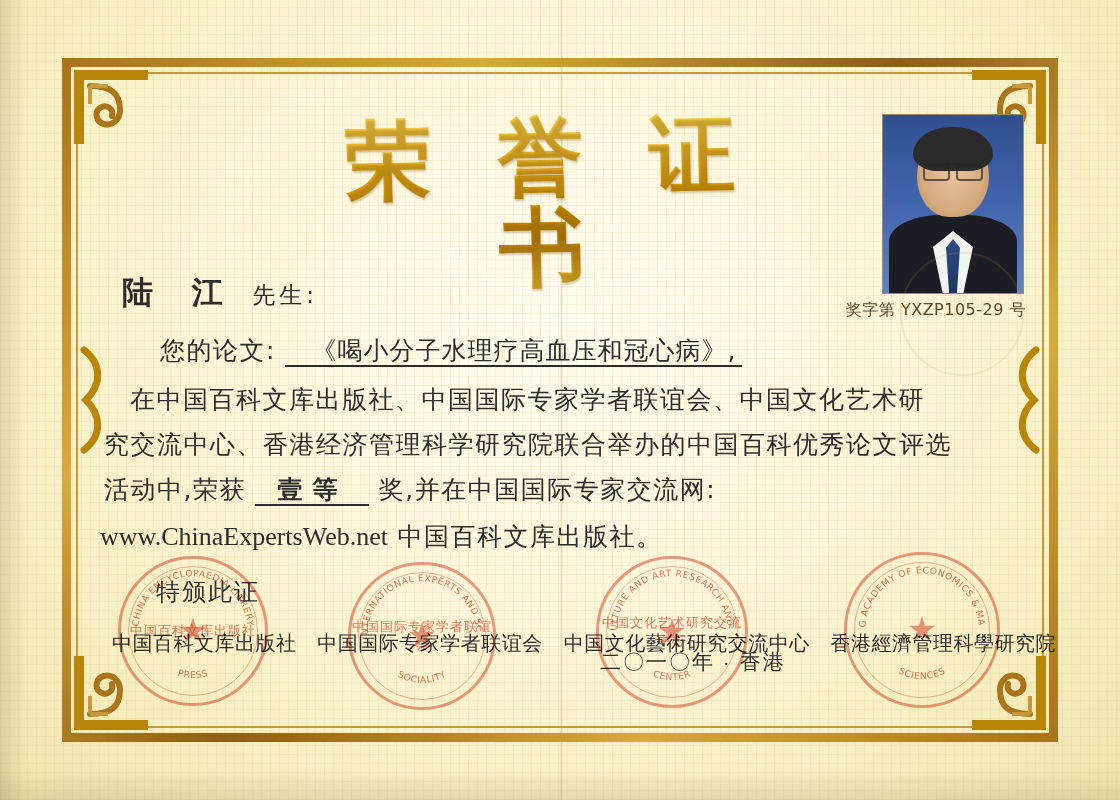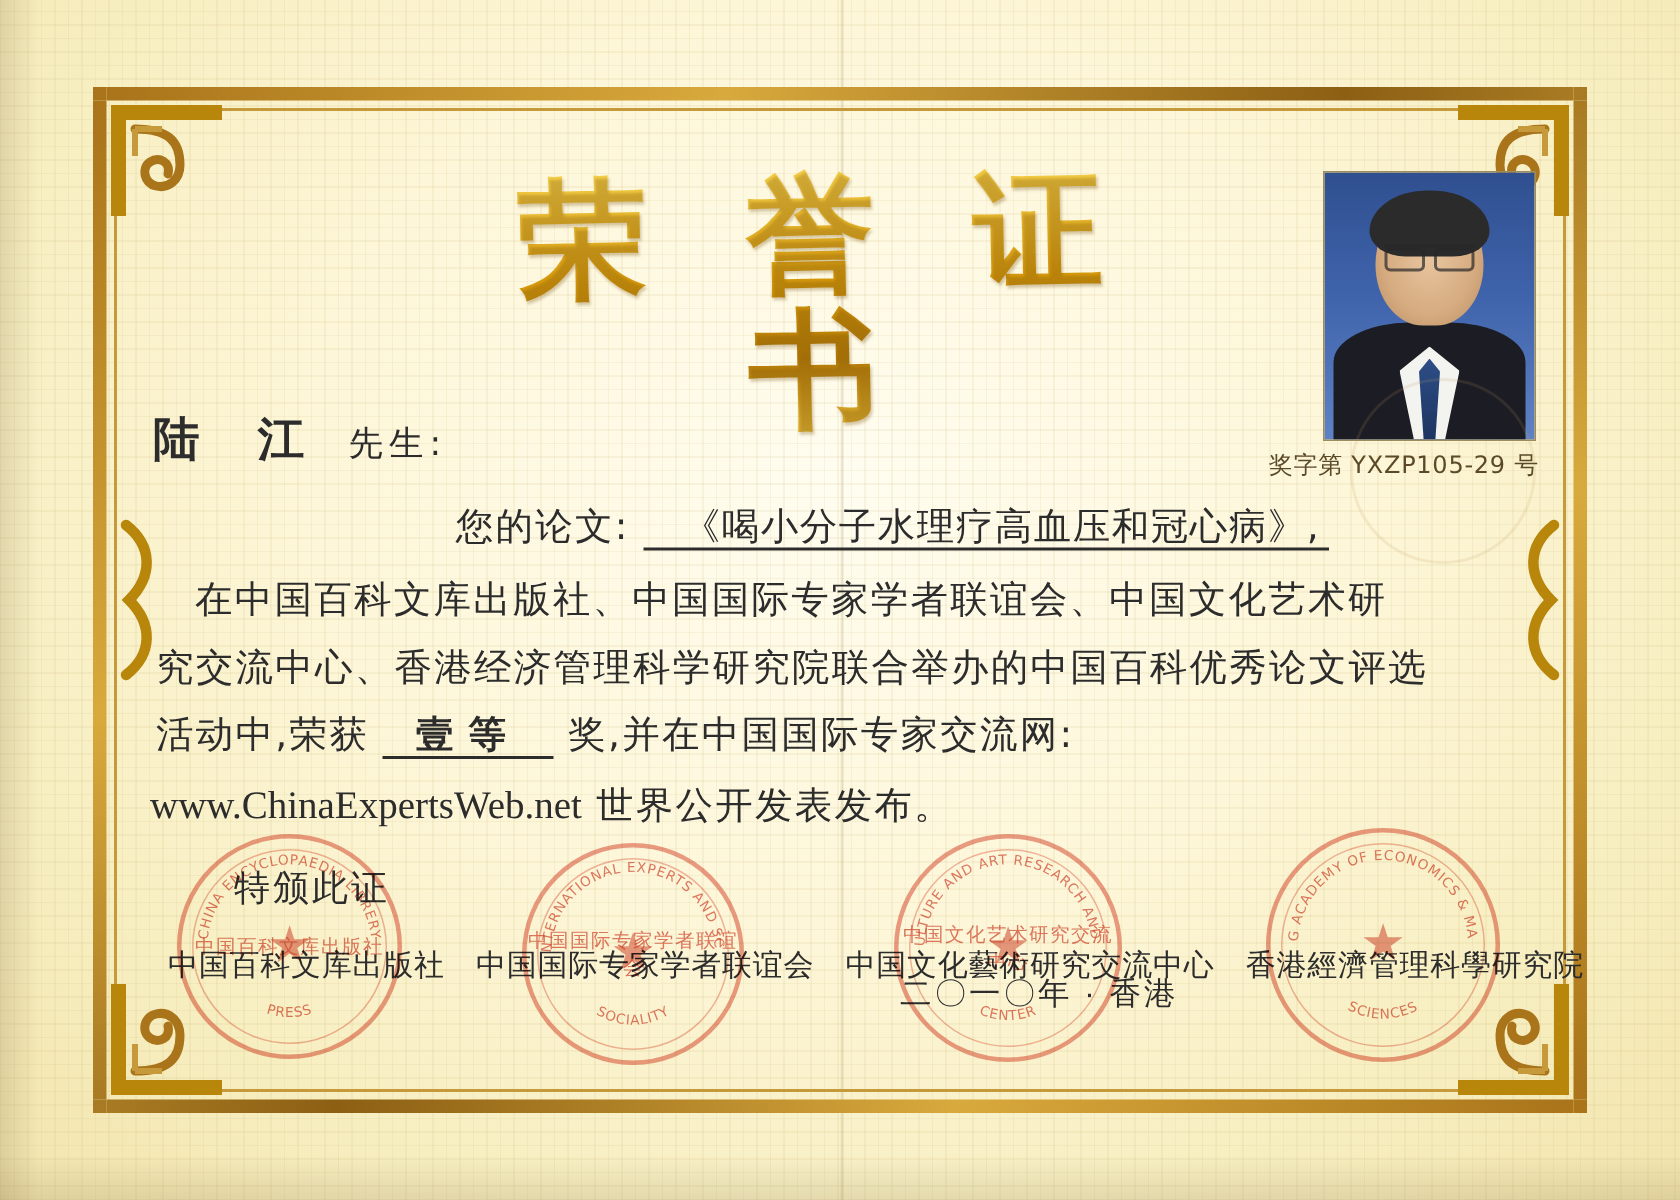--- a/index.html
+++ b/index.html
@@ -168,40 +168,40 @@
     left: 100px;
     top: 272px;
     width: 930px;
     color: #2c2c2c;
     font-family: "DejaVu Sans", sans-serif;
   }
 
   .recipient {
     font-size: 30px;
     letter-spacing: 6px;
-    margin-left: 2px;
+    margin-left: 22px;
     white-space: nowrap;
   }
   .recipient .name {
     font-weight: bold;
     letter-spacing: 14px;
     font-size: 31px;
   }
   .recipient .honorific {
     font-size: 23px;
     letter-spacing: 4px;
   }
 
   .para-line {
     font-size: 25px;
     letter-spacing: 1.5px;
     white-space: nowrap;
     line-height: 1.0;
   }
-  .l1 { margin-top: 24px; margin-left: 60px; text-align: center; }
+  .l1 { margin-top: 24px; margin-left: 60px; }
   .l2 { margin-top: 20px; margin-left: 30px; }
   .l3 { margin-top: 20px; margin-left: 4px; }
   .l4 { margin-top: 20px; margin-left: 4px; }
   .l5 { margin-top: 18px; margin-left: 0px; }
 
   .u-title {
     display: inline-block;
     border-bottom: 2px solid #2c2c2c;
     padding: 0 6px 2px 26px;
     letter-spacing: 1px;
@@ -395,21 +395,21 @@
     <div class="para-line l3">究交流中心、香港经济管理科学研究院联合举办的中国百科优秀论文评选</div>
 
     <div class="para-line l4">
       <span>活动中,荣获</span>
       <span class="u-award">壹等</span>
       <span>奖,并在中国国际专家交流网:</span>
     </div>
 
     <div class="para-line l5">
       <span class="url">www.ChinaExpertsWeb.net</span>
-      <span>世界公开发表发布。</span>
+      <span>中国百科文库出版社。</span>
     </div>
 
     <div class="special">特颁此证</div>
   </div>
 
   <div class="org-line">
     <span>中国百科文库出版社</span>
     <span>中国国际专家学者联谊会</span>
     <span>中国文化藝術研究交流中心</span>
     <span>香港經濟管理科學研究院</span>

